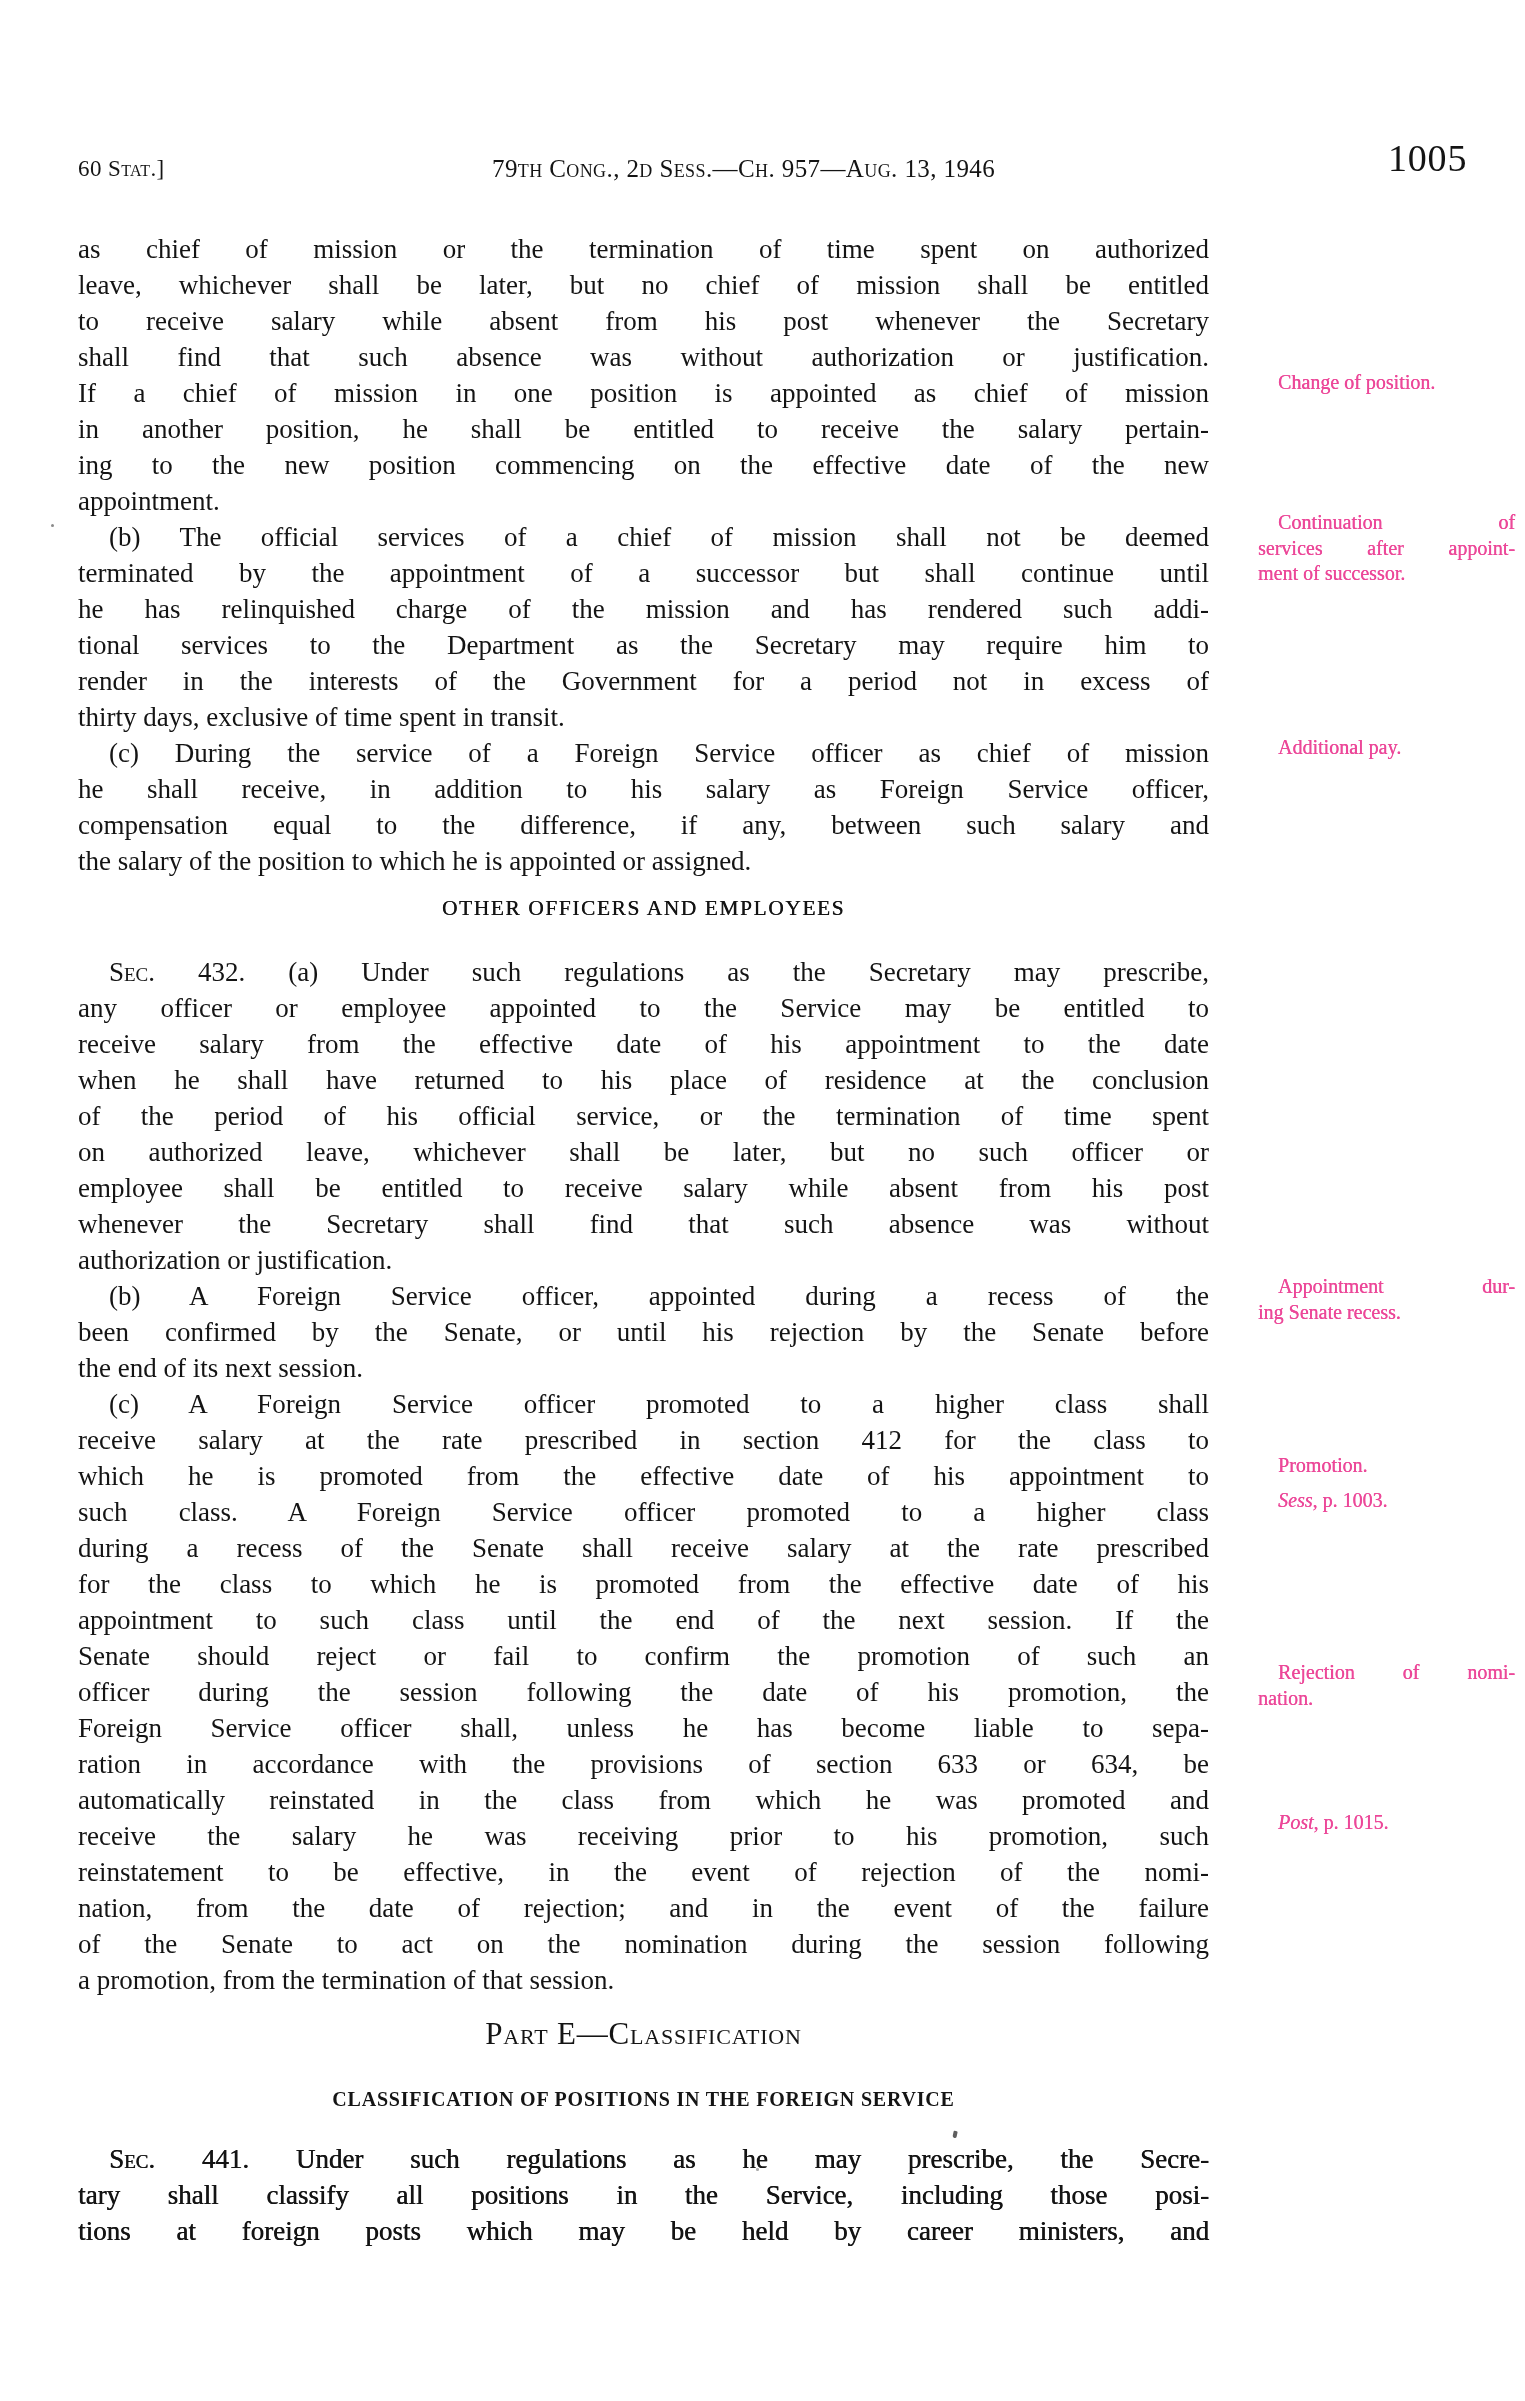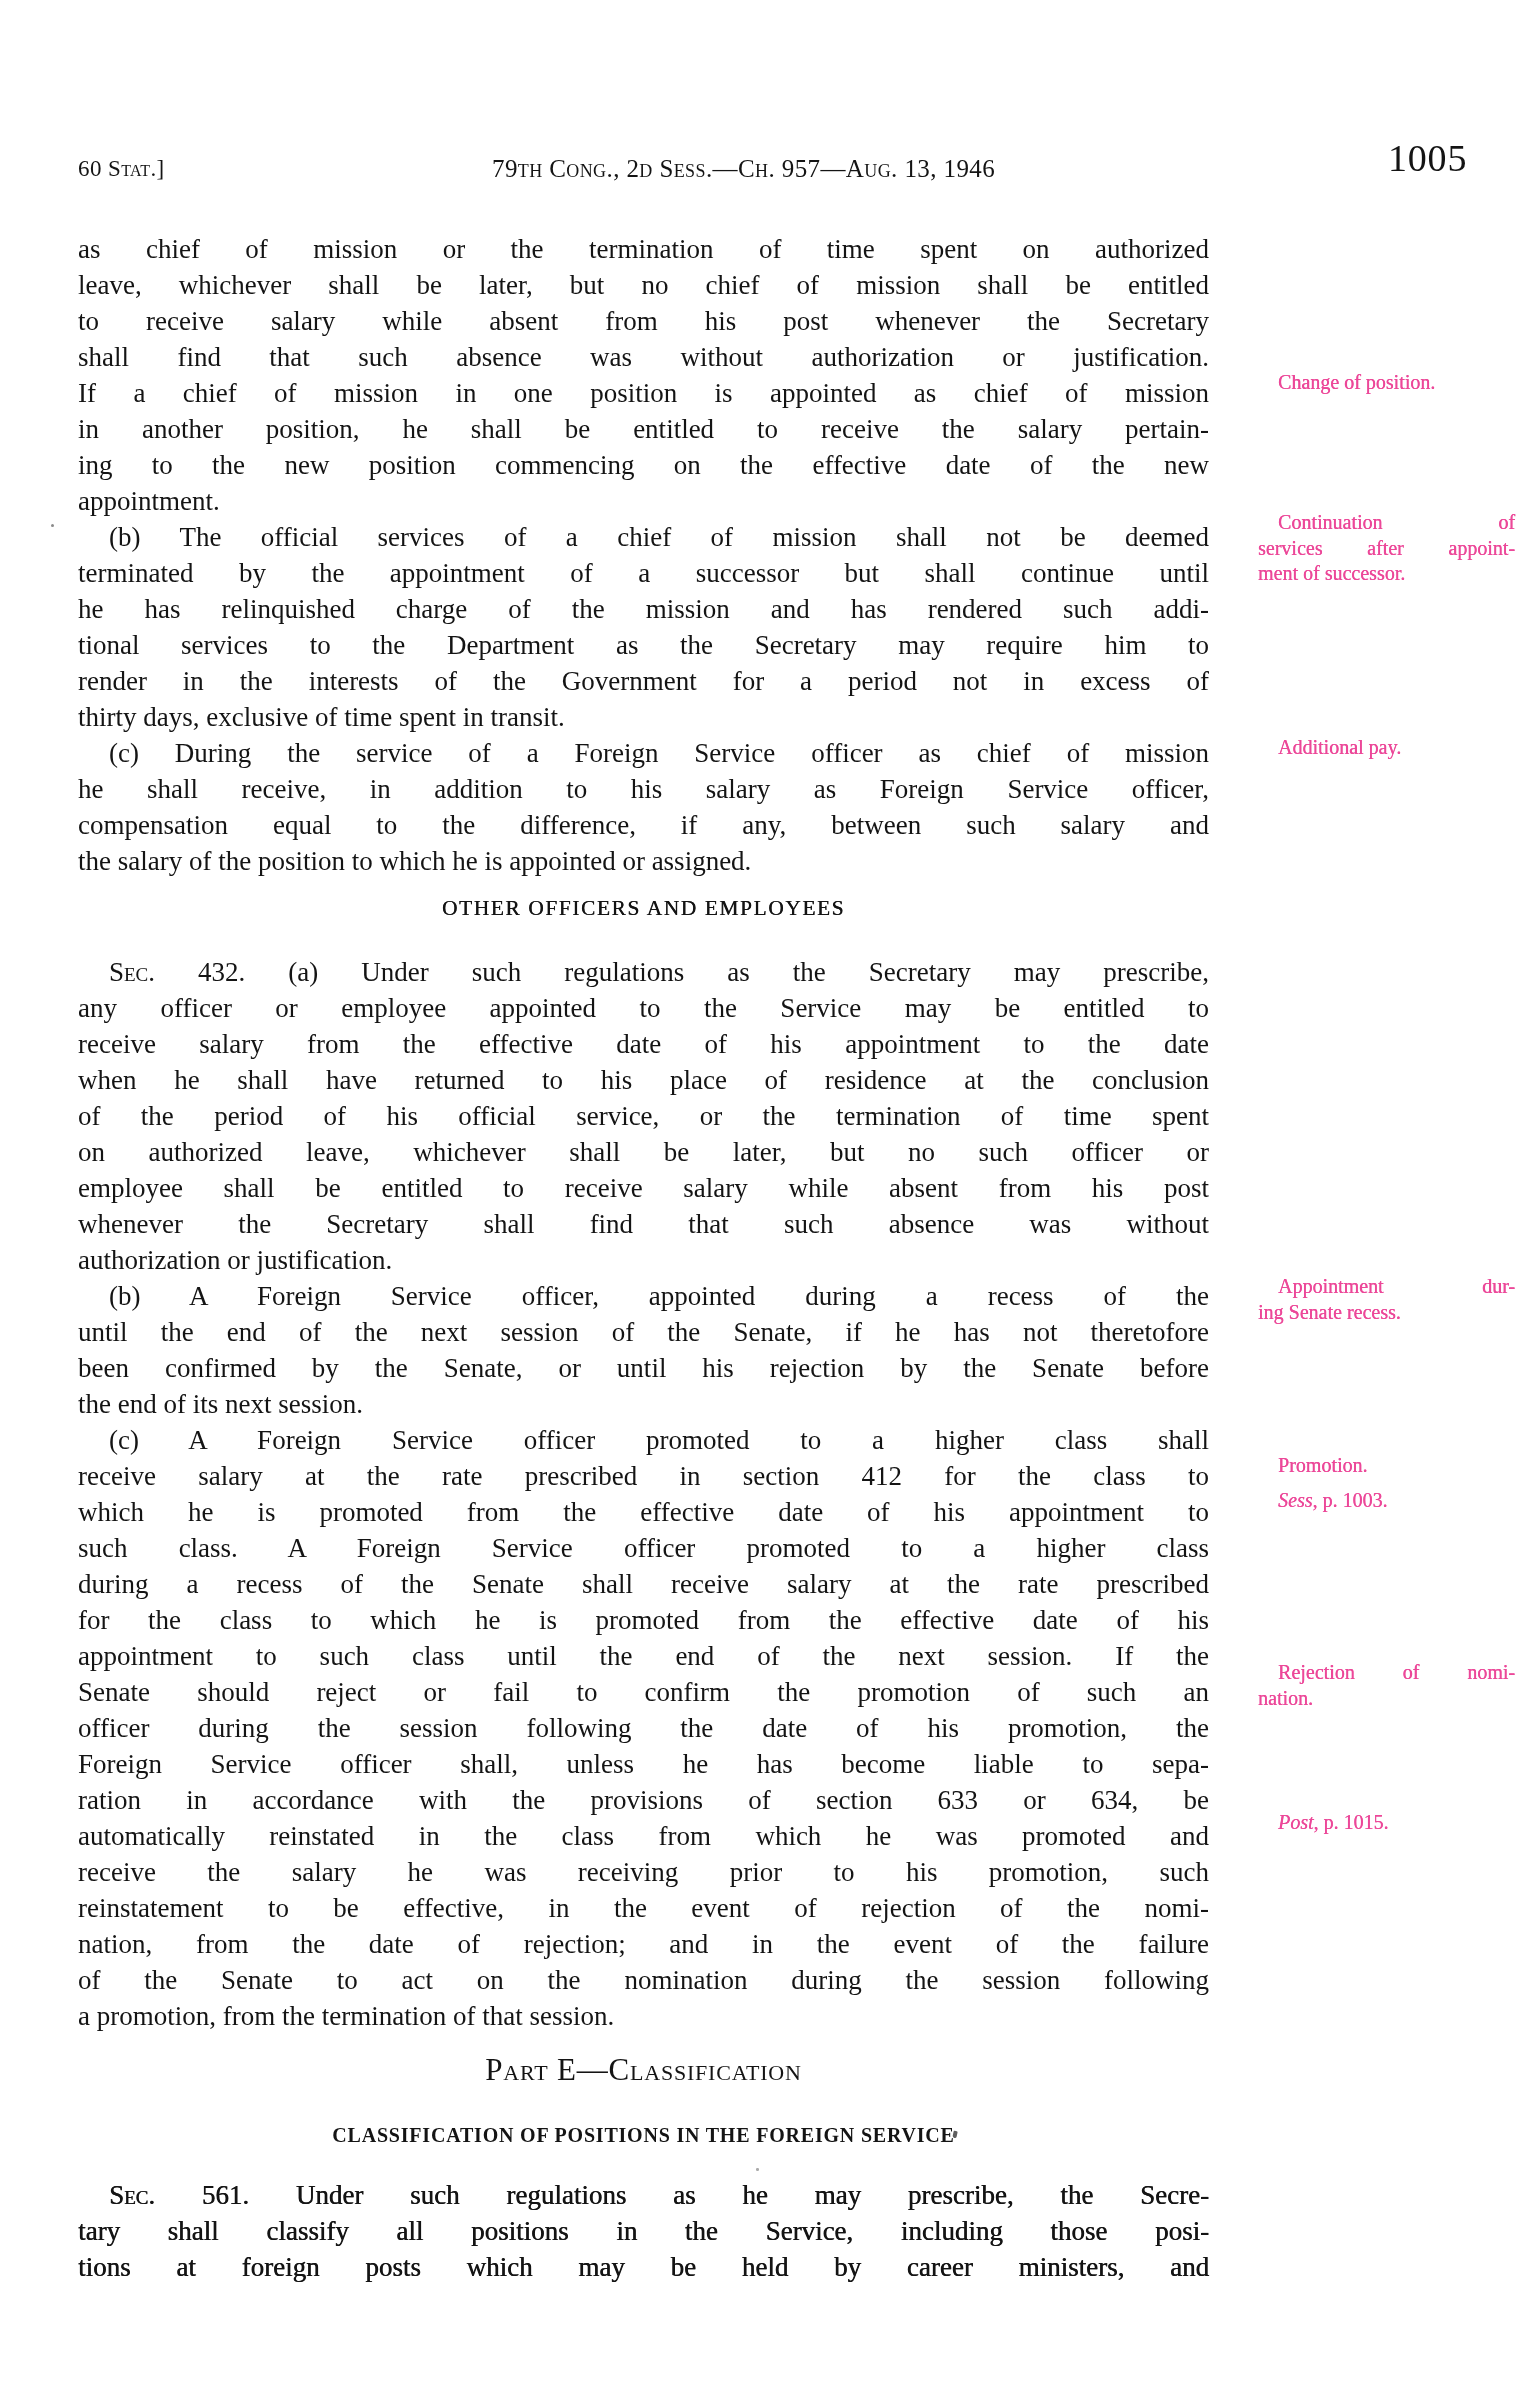--- a/index.html
+++ b/index.html
@@ -111,21 +111,20 @@
         <div class="line">receive salary from the effective date of his appointment to the date</div>
         <div class="line">when he shall have returned to his place of residence at the conclusion</div>
         <div class="line">of the period of his official service, or the termination of time spent</div>
         <div class="line">on authorized leave, whichever shall be later, but no such officer or</div>
         <div class="line">employee shall be entitled to receive salary while absent from his post</div>
         <div class="line">whenever the Secretary shall find that such absence was without</div>
         <div class="line flush">authorization or justification.</div>
       </div>
       <div class="para indent">
         <div class="line">(b) A Foreign Service officer, appointed during a recess of the</div>
-        <div class="line">until the end of the next session of the Senate, if he has not theretofore</div>
         <div class="line">been confirmed by the Senate, or until his rejection by the Senate before</div>
         <div class="line flush">the end of its next session.</div>
       </div>
       <div class="para indent">
         <div class="line">(c) A Foreign Service officer promoted to a higher class shall</div>
         <div class="line">receive salary at the rate prescribed in section 412 for the class to</div>
         <div class="line">which he is promoted from the effective date of his appointment to</div>
         <div class="line">such class.  A Foreign Service officer promoted to a higher class</div>
         <div class="line">during a recess of the Senate shall receive salary at the rate prescribed</div>
         <div class="line">for the class to which he is promoted from the effective date of his</div>
@@ -137,21 +136,21 @@
         <div class="line">automatically reinstated in the class from which he was promoted and</div>
         <div class="line">receive the salary he was receiving prior to his promotion, such</div>
         <div class="line">reinstatement to be effective, in the event of rejection of the nomi-</div>
         <div class="line">nation, from the date of rejection; and in the event of the failure</div>
         <div class="line">of the Senate to act on the nomination during the session following</div>
         <div class="line flush">a promotion, from the termination of that session.</div>
       </div>
       <div class="heading h-part">Part E—Classification</div>
       <div class="heading h-article">CLASSIFICATION OF POSITIONS IN THE FOREIGN SERVICE</div>
       <div class="para indent ink-heavy">
-        <div class="line"><span class="smcp">Sec. 561.</span> Under such regulations as he may prescribe, the Secre-</div>
+        <div class="line"><span class="smcp">Sec. 441.</span> Under such regulations as he may prescribe, the Secre-</div>
         <div class="line">tary shall classify all positions in the Service, including those posi-</div>
         <div class="line">tions at foreign posts which may be held by career ministers, and</div>
       </div>
     </main>
 
   <aside>
       <div class="note" style="top: 370px;">
         <div class="nl">Change of position.</div>
       </div>
       <div class="note" style="top: 510px;">

